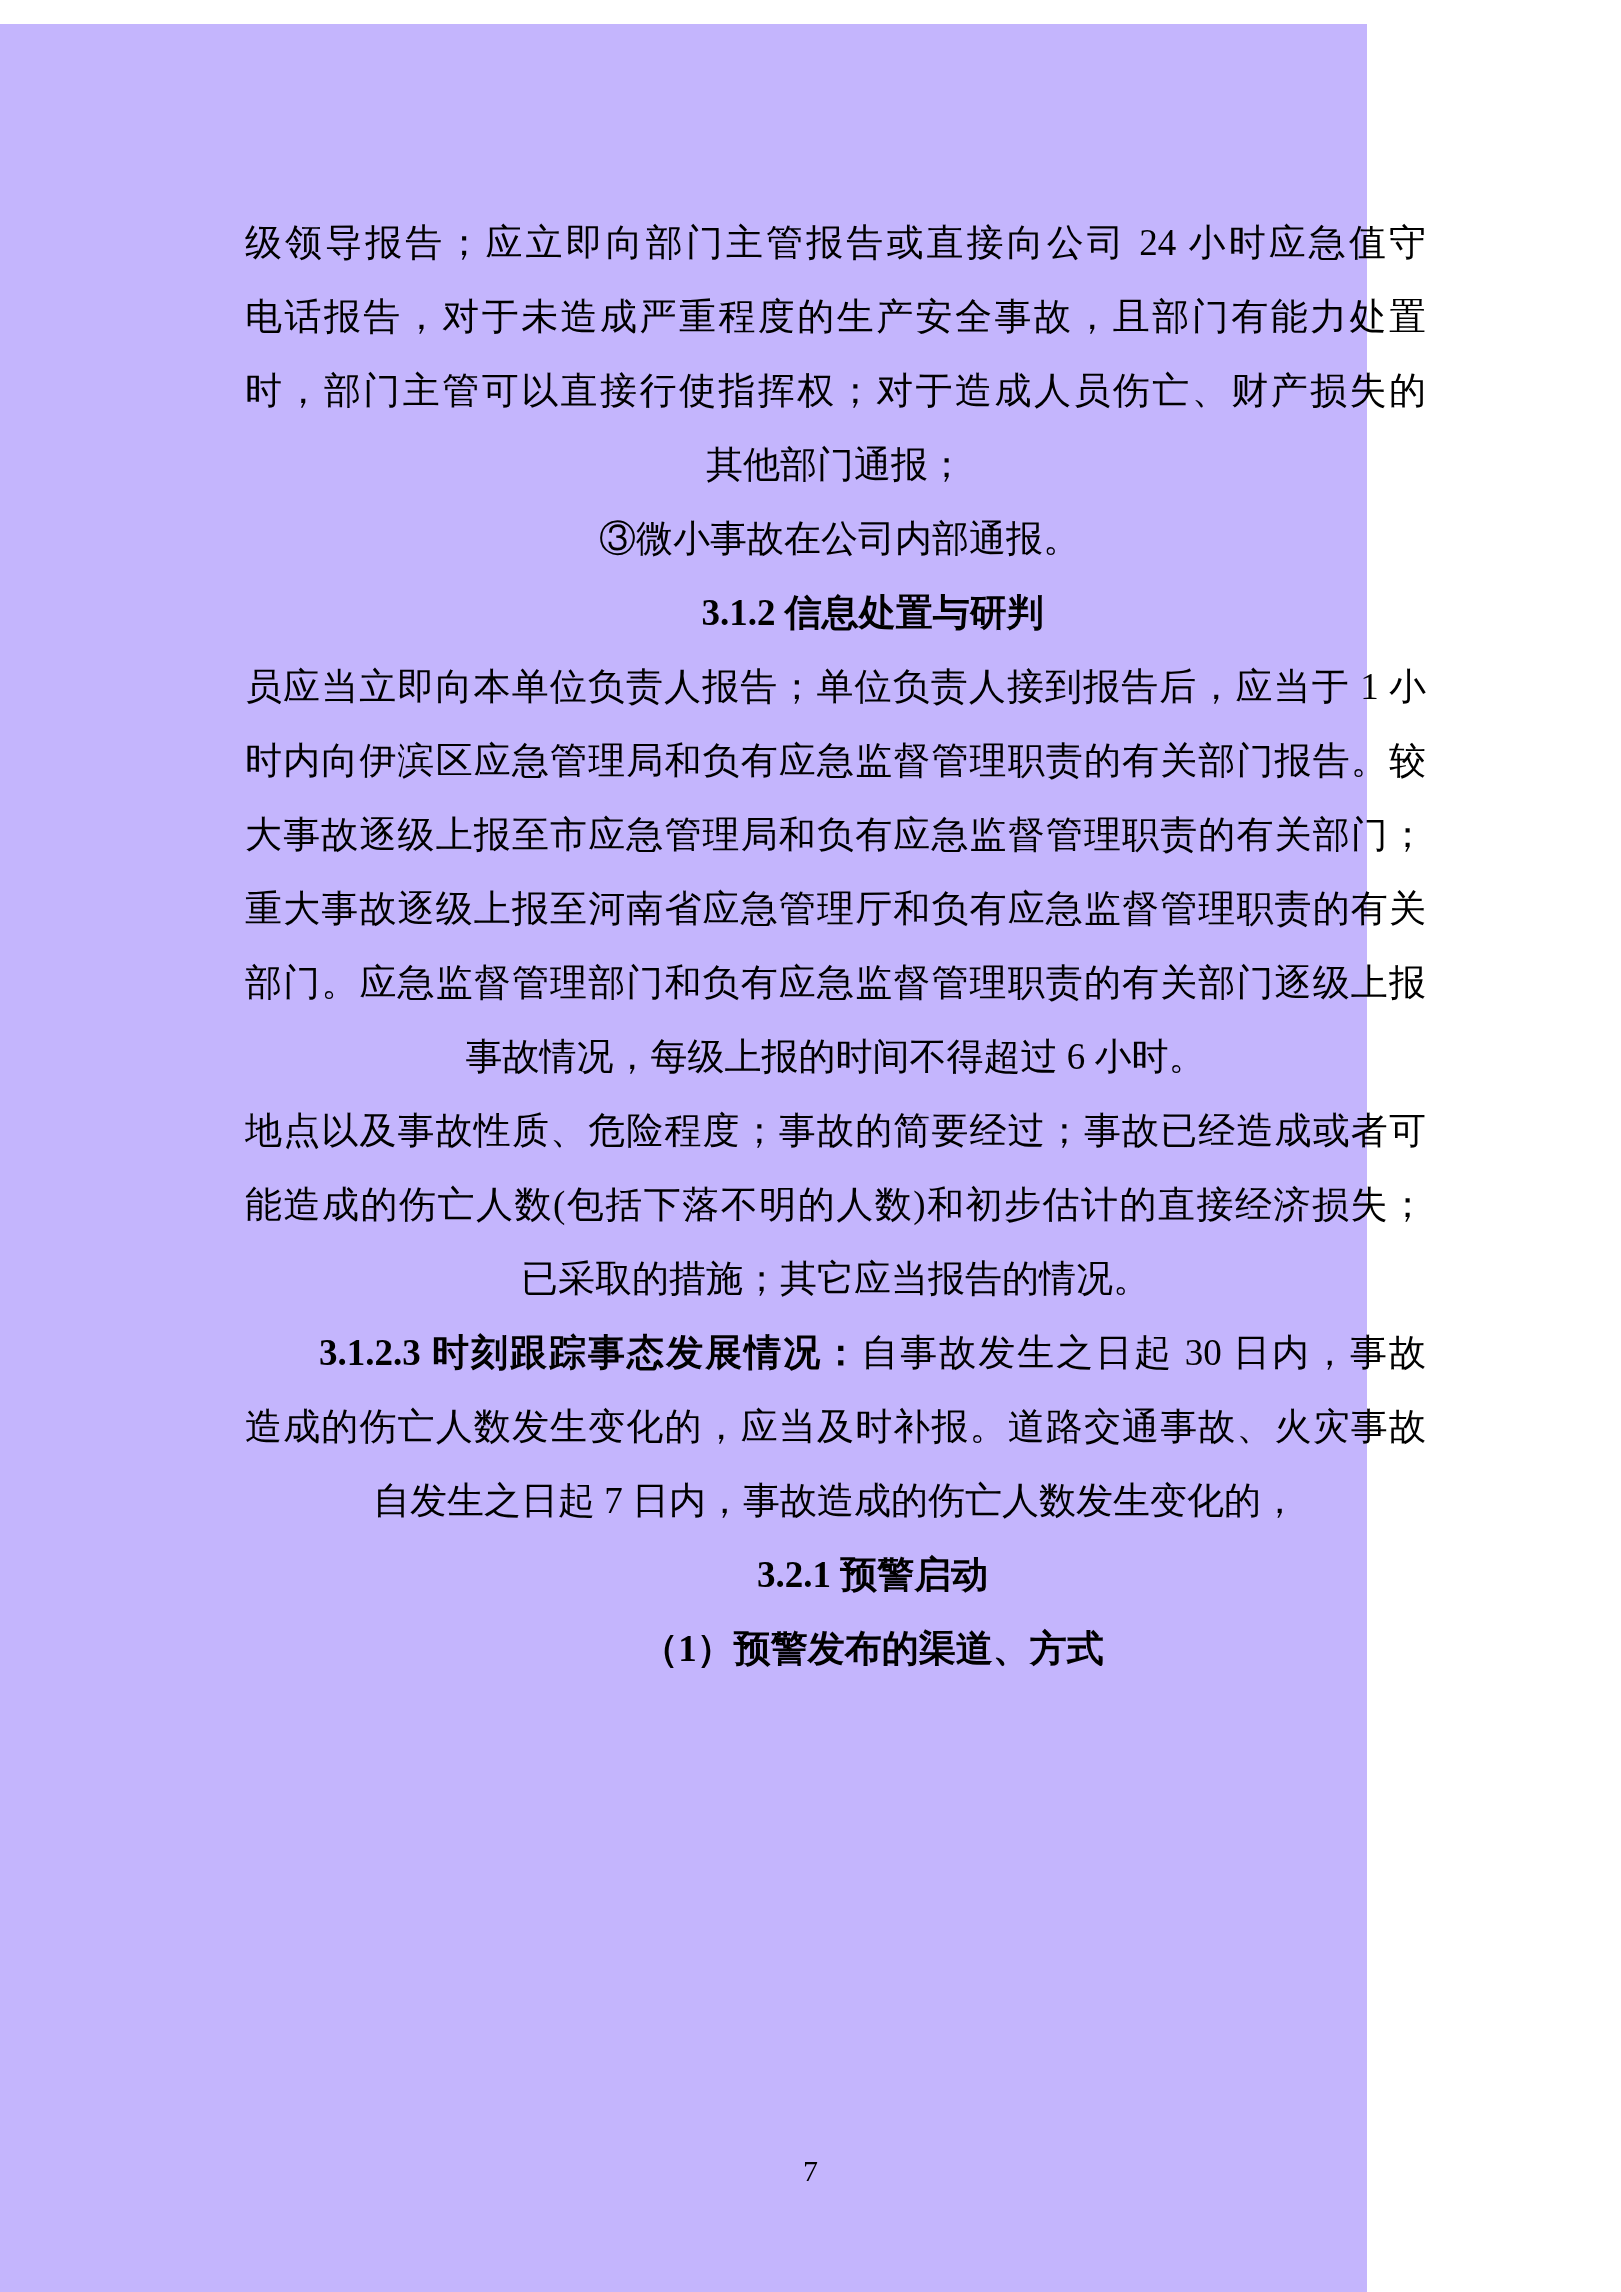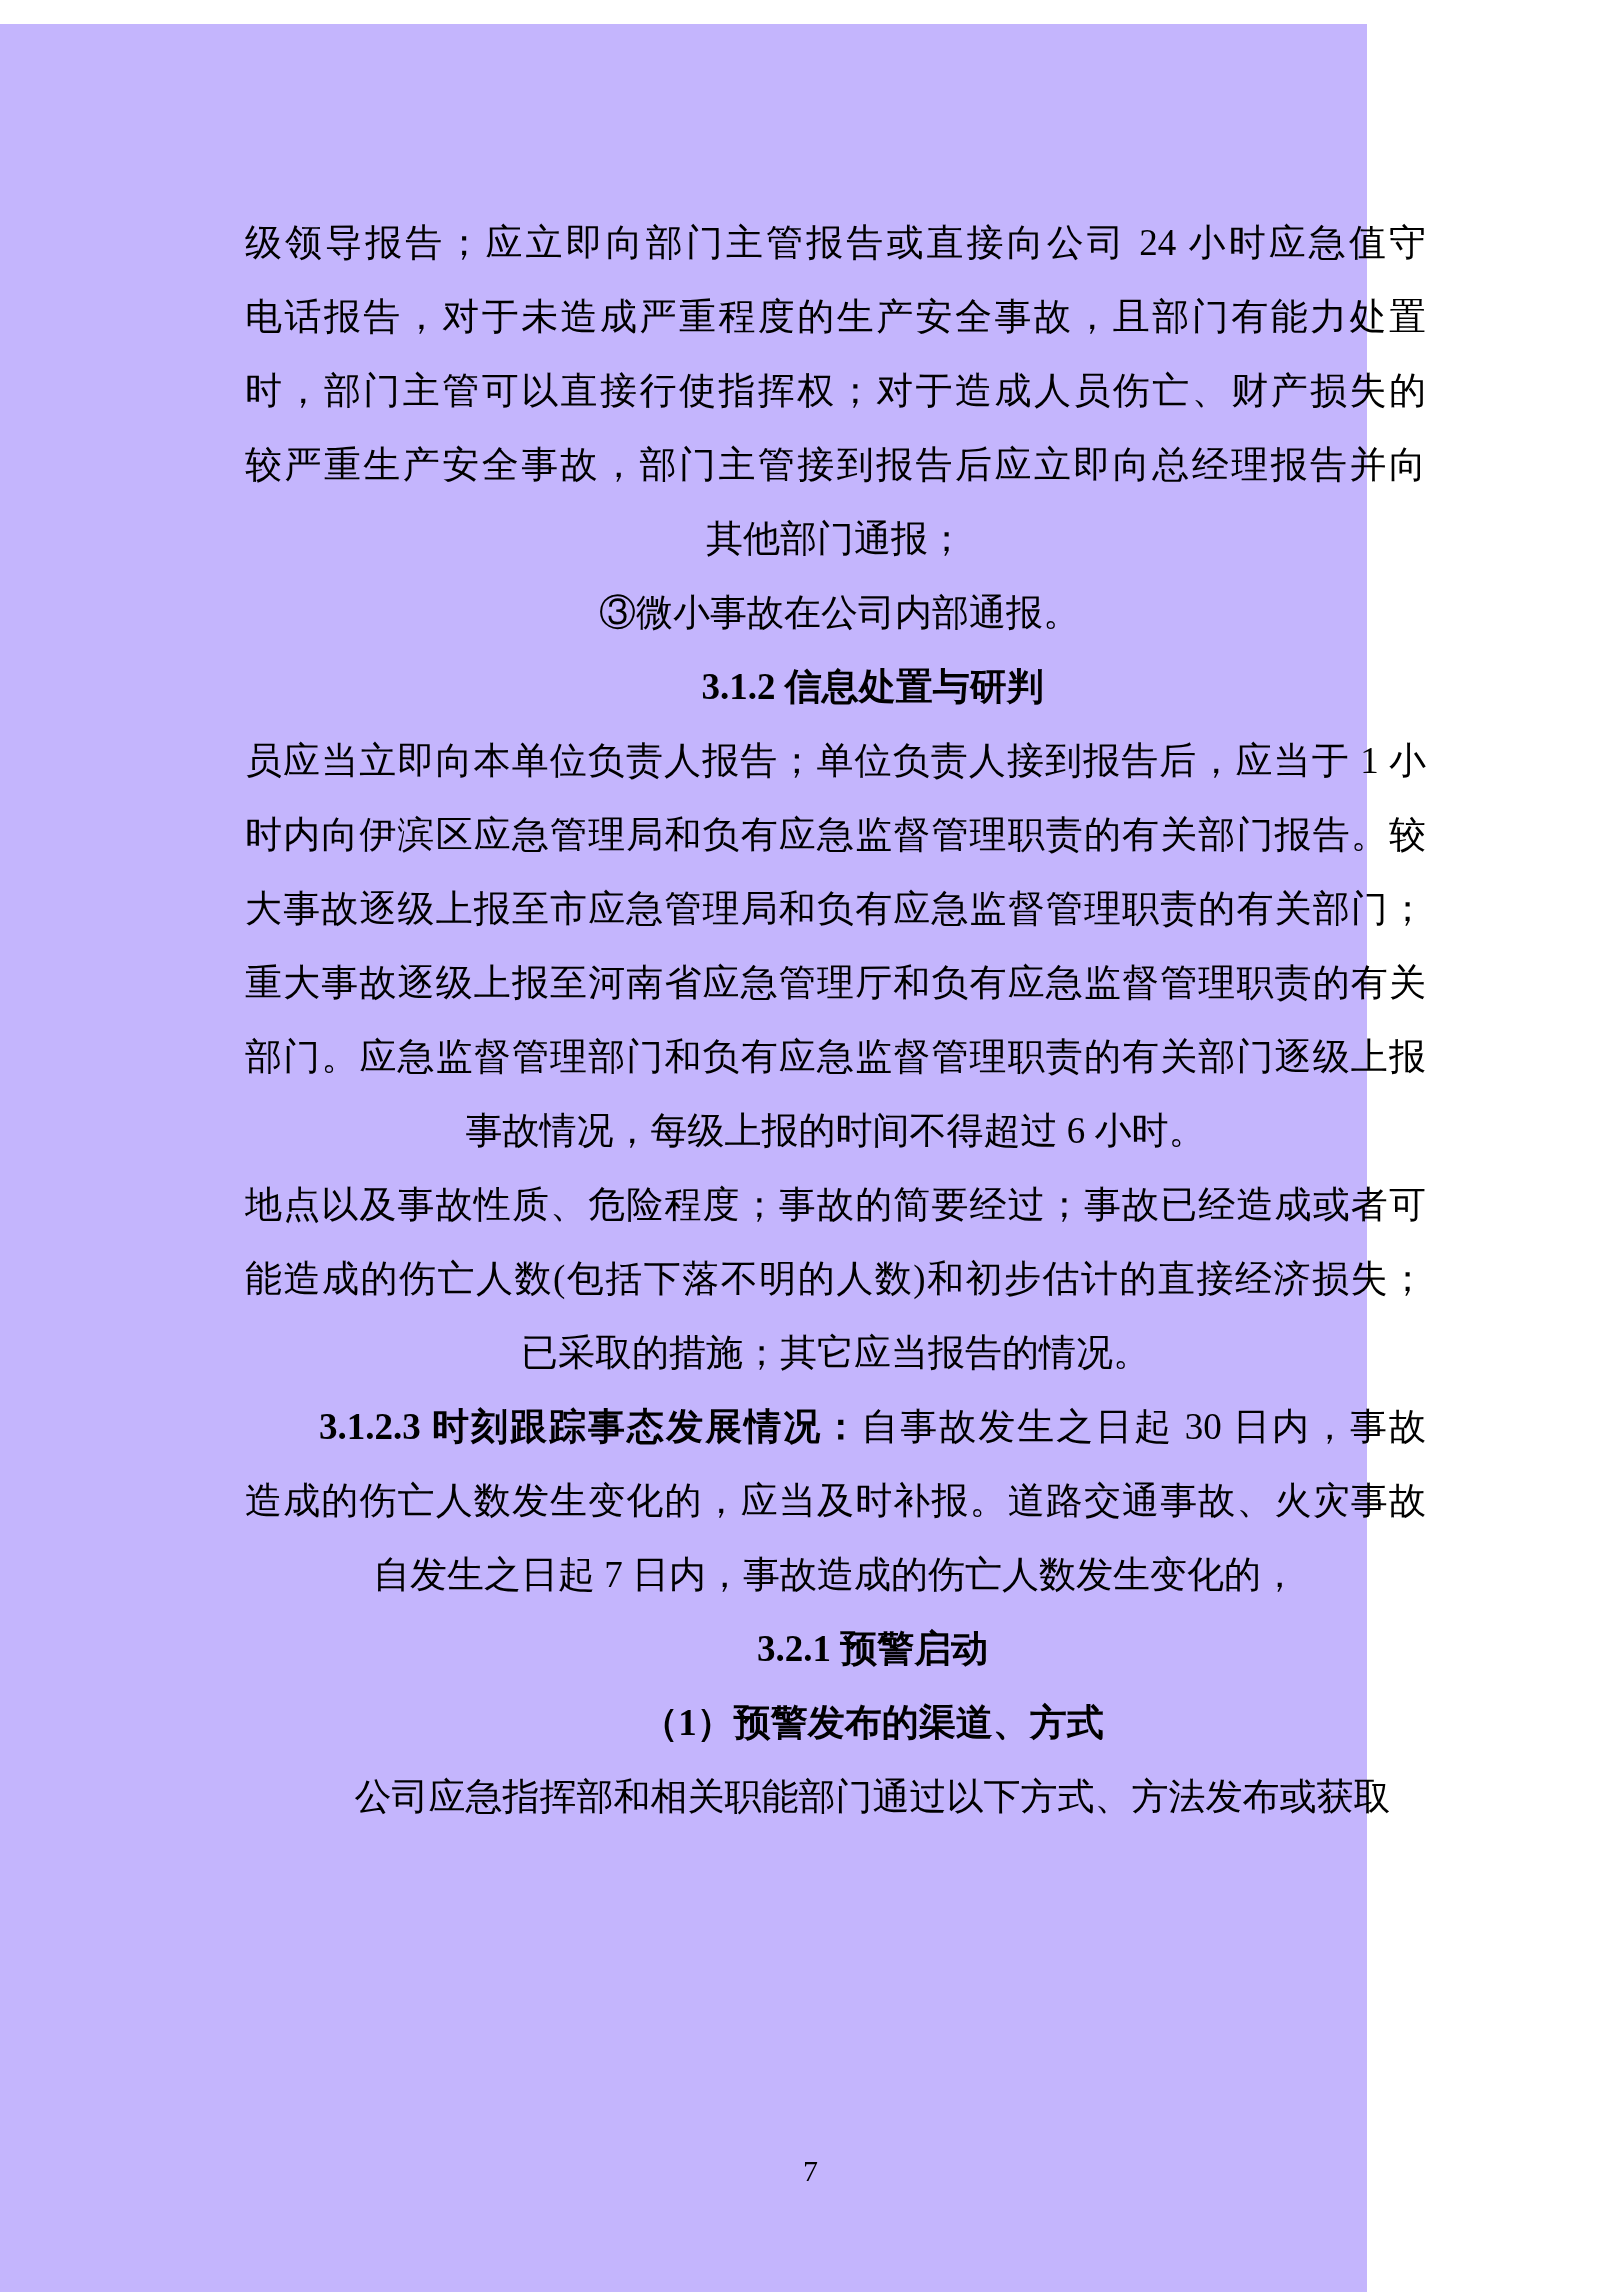--- a/index.html
+++ b/index.html
@@ -34,21 +34,20 @@
 </style>
 </head>
 <body>
 
 <div class="page">
   <div class="text-block">
 
     <div class="line fill">级领导报告；应立即向部门主管报告或直接向公司 24 小时应急值守</div>
     <div class="line fill">电话报告，对于未造成严重程度的生产安全事故，且部门有能力处置</div>
     <div class="line fill">时，部门主管可以直接行使指挥权；对于造成人员伤亡、财产损失的</div>
-    <div class="line fill">较严重生产安全事故，部门主管接到报告后应立即向总经理报告并向</div>
     <div class="line">其他部门通报；</div>
     <div class="line ind-sm">③微小事故在公司内部通报。</div>
     <div class="line ind2 b">3.1.2 信息处置与研判</div>
 
     <div class="line fill">员应当立即向本单位负责人报告；单位负责人接到报告后，应当于 1 小</div>
     <div class="line fill">时内向伊滨区应急管理局和负有应急监督管理职责的有关部门报告。较</div>
     <div class="line fill">大事故逐级上报至市应急管理局和负有应急监督管理职责的有关部门；</div>
     <div class="line fill">重大事故逐级上报至河南省应急管理厅和负有应急监督管理职责的有关</div>
     <div class="line fill">部门。应急监督管理部门和负有应急监督管理职责的有关部门逐级上报</div>
     <div class="line">事故情况，每级上报的时间不得超过 6 小时。</div>
@@ -56,19 +55,18 @@
     <div class="line fill">地点以及事故性质、危险程度；事故的简要经过；事故已经造成或者可</div>
     <div class="line fill">能造成的伤亡人数(包括下落不明的人数)和初步估计的直接经济损失；</div>
     <div class="line">已采取的措施；其它应当报告的情况。</div>
 
     <div class="line fill ind2"><span class="b">3.1.2.3 时刻跟踪事态发展情况：</span><span>自事故发生之日起 30 日内，事故</span></div>
     <div class="line fill">造成的伤亡人数发生变化的，应当及时补报。道路交通事故、火灾事故</div>
     <div class="line">自发生之日起 7 日内，事故造成的伤亡人数发生变化的，应当及时补报。</div>
 
     <div class="line ind2 b">3.2.1 预警启动</div>
     <div class="line ind2 b">（1）预警发布的渠道、方式</div>
-    <div class="line ind2">公司应急指挥部和相关职能部门通过以下方式、方法发布或获取</div>
 
   </div>
 
   <div class="pageno">7</div>
 </div>
 
 
 </body></html>

